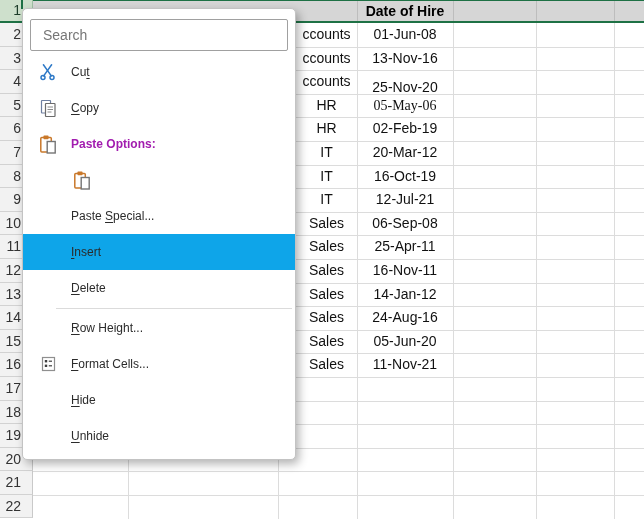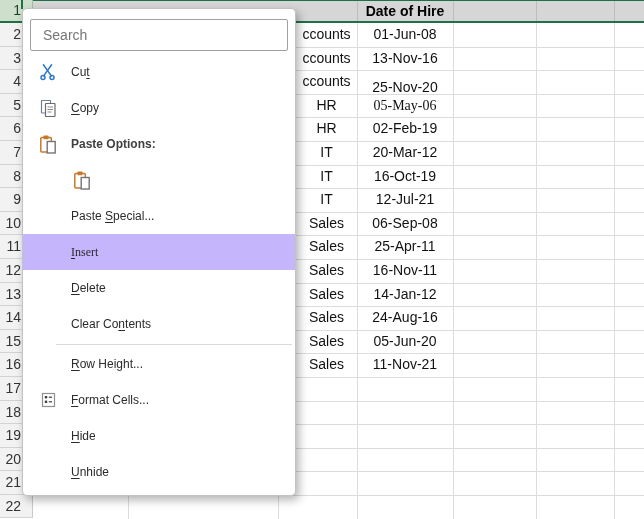--- a/index.html
+++ b/index.html
@@ -50,28 +50,28 @@
     display:block; width:calc(100% - 14px); margin:0 auto 3px auto; height:32px;
     border:1px solid #a0a0a0; border-radius:2px; background:#fff;
     font-family:"Liberation Sans", sans-serif; font-size:14px; color:#333;
     padding:0 12px; outline:none;
   }
   .menu-search::placeholder { color:#767676; }
   .mi {
     height:36px; display:flex; align-items:center;
     font-size:12px; color:#2b2b2b; cursor:default; white-space:nowrap;
   }
-  .mi.highlight { background:#c4b5fd;font-family:Liberation Serif, serif; }
+  .mi.highlight { background:#0ea5e9; }
   .mi .icn {
     width:26px; margin-left:12px; flex:0 0 26px;
     display:flex; align-items:center; justify-content:center;
   }
   .mi .icn.indent { margin-left:46px; }
   .mi .lbl { margin-left:10px; }
-  .mi .lbl.bold { font-weight:bold; color:#404040; }
+  .mi .lbl.bold { font-weight:bold; color:#a21caf; }
   .mi .lbl u { text-decoration:underline; text-underline-offset:2px; }
   .menu-sep { height:1px; background:#dbdbdb; margin:2px 3px 1px 33px; }
 </style>
 </head>
 <body>
 
 <div id="stage">
   <div id="grid">
     <div id="gridlines">
         <div class="gl-v" style="left: 95px; top: 23px; bottom: 0px;"></div>
@@ -223,24 +223,20 @@
           <span class="lbl">Paste <u>S</u>pecial...</span>
         </div>
         <div class="mi highlight">
           <span class="icn"></span>
           <span class="lbl"><u>I</u>nsert</span>
         </div>
         <div class="mi">
           <span class="icn"></span>
           <span class="lbl"><u>D</u>elete</span>
         </div>
-        <div class="mi">
-          <span class="icn"></span>
-          <span class="lbl">Clear Co<u>n</u>tents</span>
-        </div>
         <div class="menu-sep"></div>
         <div class="mi">
           <span class="icn"></span>
           <span class="lbl"><u>R</u>ow Height...</span>
         </div>
         <div class="mi">
           <span class="icn">
             <svg width="17" height="18" viewBox="0 0 17 18">
               <rect x="2.5" y="2.5" width="12" height="13" fill="#fff" stroke="#8f8f8f" stroke-width="1.2"></rect>
               <rect x="4.8" y="5" width="2.4" height="2.4" fill="#3f3f3f"></rect>

